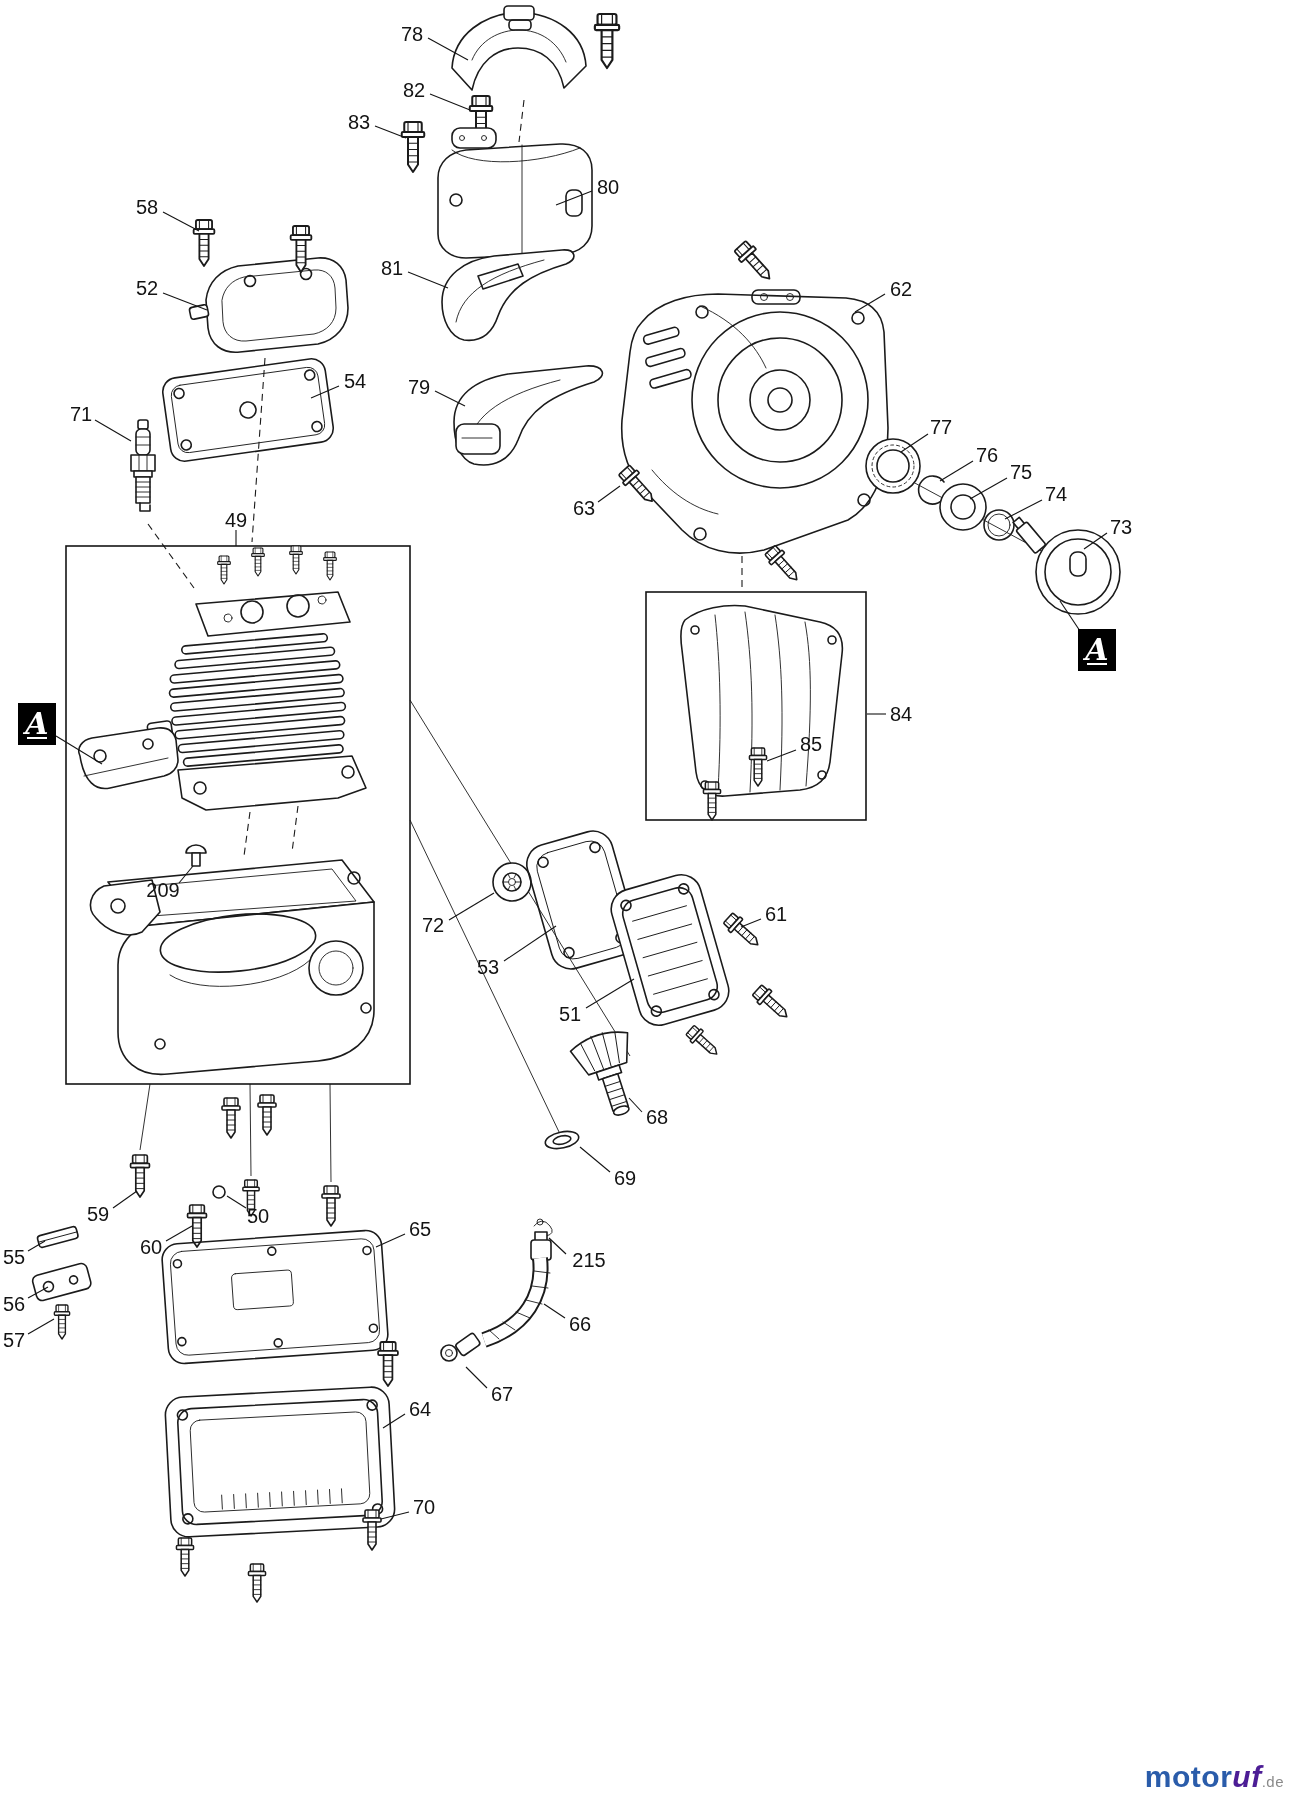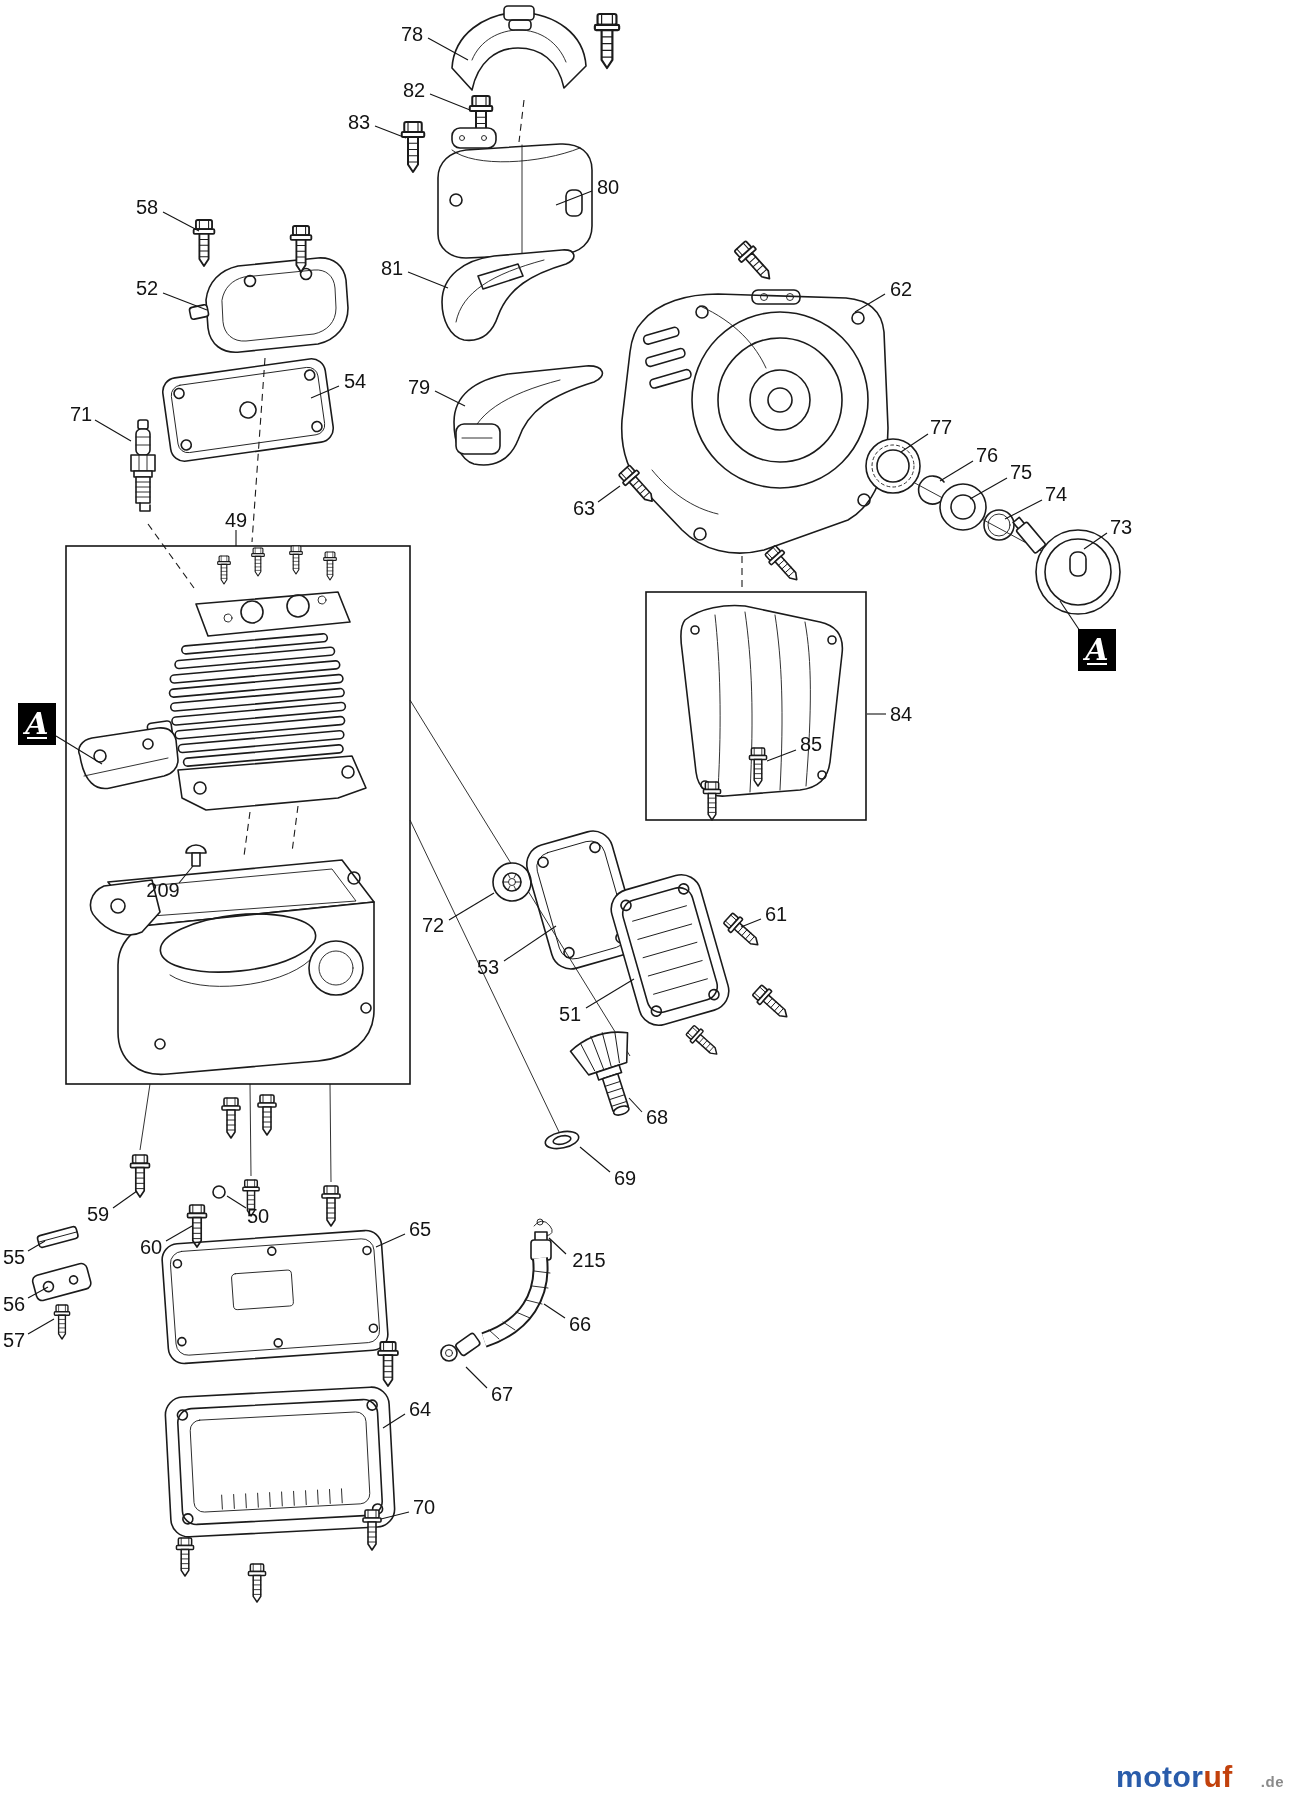--- a/index.html
+++ b/index.html
@@ -10,21 +10,21 @@
   .lnf {fill:#ffffff;stroke:#1b1b1b;stroke-width:1.6;stroke-linejoin:round;stroke-linecap:round;}
   .thin{fill:none;stroke:#1b1b1b;stroke-width:0.9;stroke-linejoin:round;stroke-linecap:round;}
   .box {fill:none;stroke:#141414;stroke-width:1.6;}
   .leader{stroke:#141414;stroke-width:1.1;fill:none;}
   .dash{stroke:#1b1b1b;stroke-width:1.1;fill:none;stroke-dasharray:7 5;}
   .guide{stroke:#1b1b1b;stroke-width:0.9;fill:none;}
   .callout{font-family:"Liberation Sans",sans-serif;font-size:20px;fill:#141414;}
   .marker-a{font-family:"DejaVu Serif",serif;font-weight:bold;font-style:italic;font-size:30px;fill:#ffffff;}
   .watermark{position:absolute;right:12px;bottom:6px;font-weight:bold;font-size:30px;
              letter-spacing:0.5px;white-space:nowrap;}
-  .watermark .tld{font-size:15px;font-weight:bold;margin-left:28px;}
+  .watermark .tld{font-size:15px;font-weight:normal;}
 </style>
 </head>
 <body>
 
 <div class="page">
 <svg id="diagram" width="1296" height="1800" viewBox="0 0 1296 1800">
   <defs>
     <g id="scr">
       <rect x="-7" y="0" width="14" height="8" rx="1.5" class="lnf"></rect>
       <path d="M-4,0 V8 M4,0 V8" class="thin"></path>
@@ -474,14 +474,14 @@
         <text x="580" y="1331" text-anchor="middle" class="callout">66</text>
         <polyline points="487,1388 466,1367" class="leader"></polyline>
         <text x="502" y="1401" text-anchor="middle" class="callout">67</text>
         <polyline points="405,1414 383,1428" class="leader"></polyline>
         <text x="420" y="1416" text-anchor="middle" class="callout">64</text>
         <polyline points="409,1512 381,1519" class="leader"></polyline>
         <text x="424" y="1514" text-anchor="middle" class="callout">70</text>
       </g>
 </svg>
 
-<div class="watermark"><span style="color: rgb(42, 92, 170); text-align: right;">motor</span><span style="color: #c2410c;">uf</span><span class="tld" style="color: rgb(138, 138, 138);">.de</span></div>
+<div class="watermark"><span style="color: rgb(42, 92, 170); text-align: right;">motor</span><span style="color: #4c1d95; font-style: italic;">uf</span><span class="tld" style="color: rgb(138, 138, 138);">.de</span></div>
 </div>
 
 </body></html>

